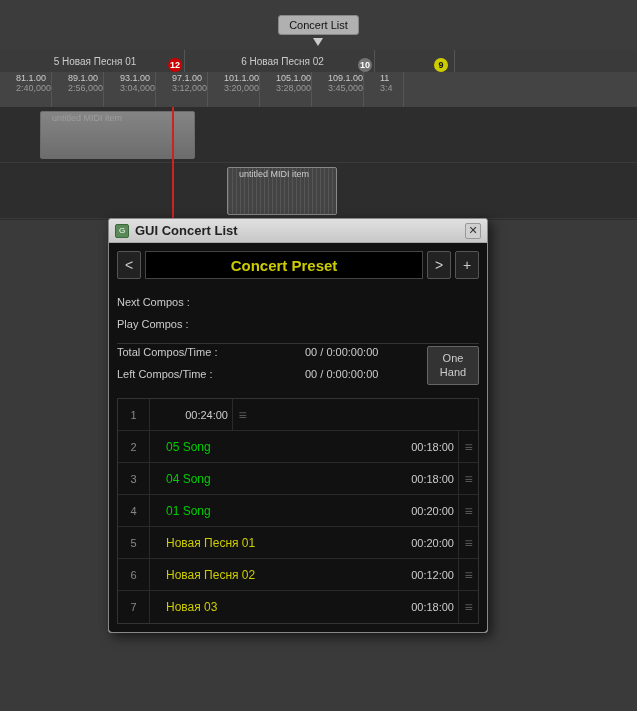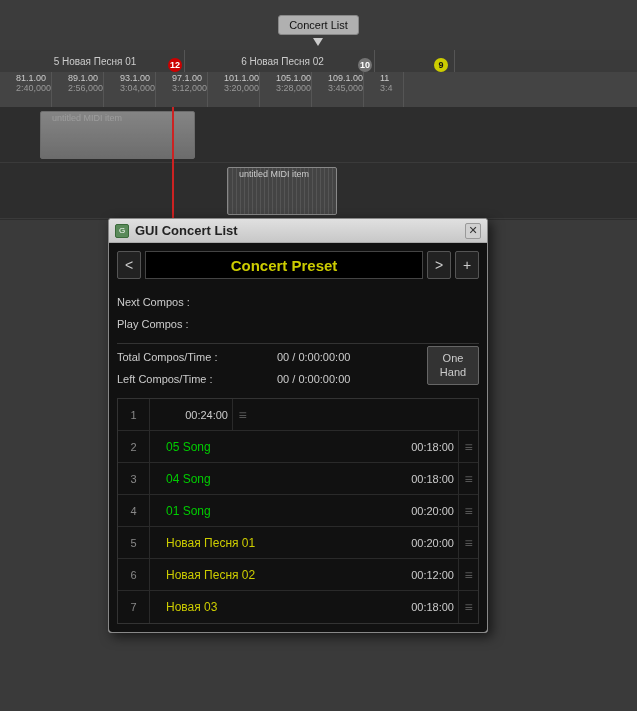--- a/index.html
+++ b/index.html
@@ -341,22 +341,22 @@
       gap: 8px;
       margin-bottom: 8px;
     }
 
     .stats-left {
       flex: 1;
     }
 
     .stats-row {
       display: flex;
-      align-items: center;
       height: 22px;
+      gap: 28px;
     }
 
     .stats-label {
       color: #ccc;
       font-size: 11px;
       min-width: 160px;
     }
 
     .stats-value {
       color: #ccc;

